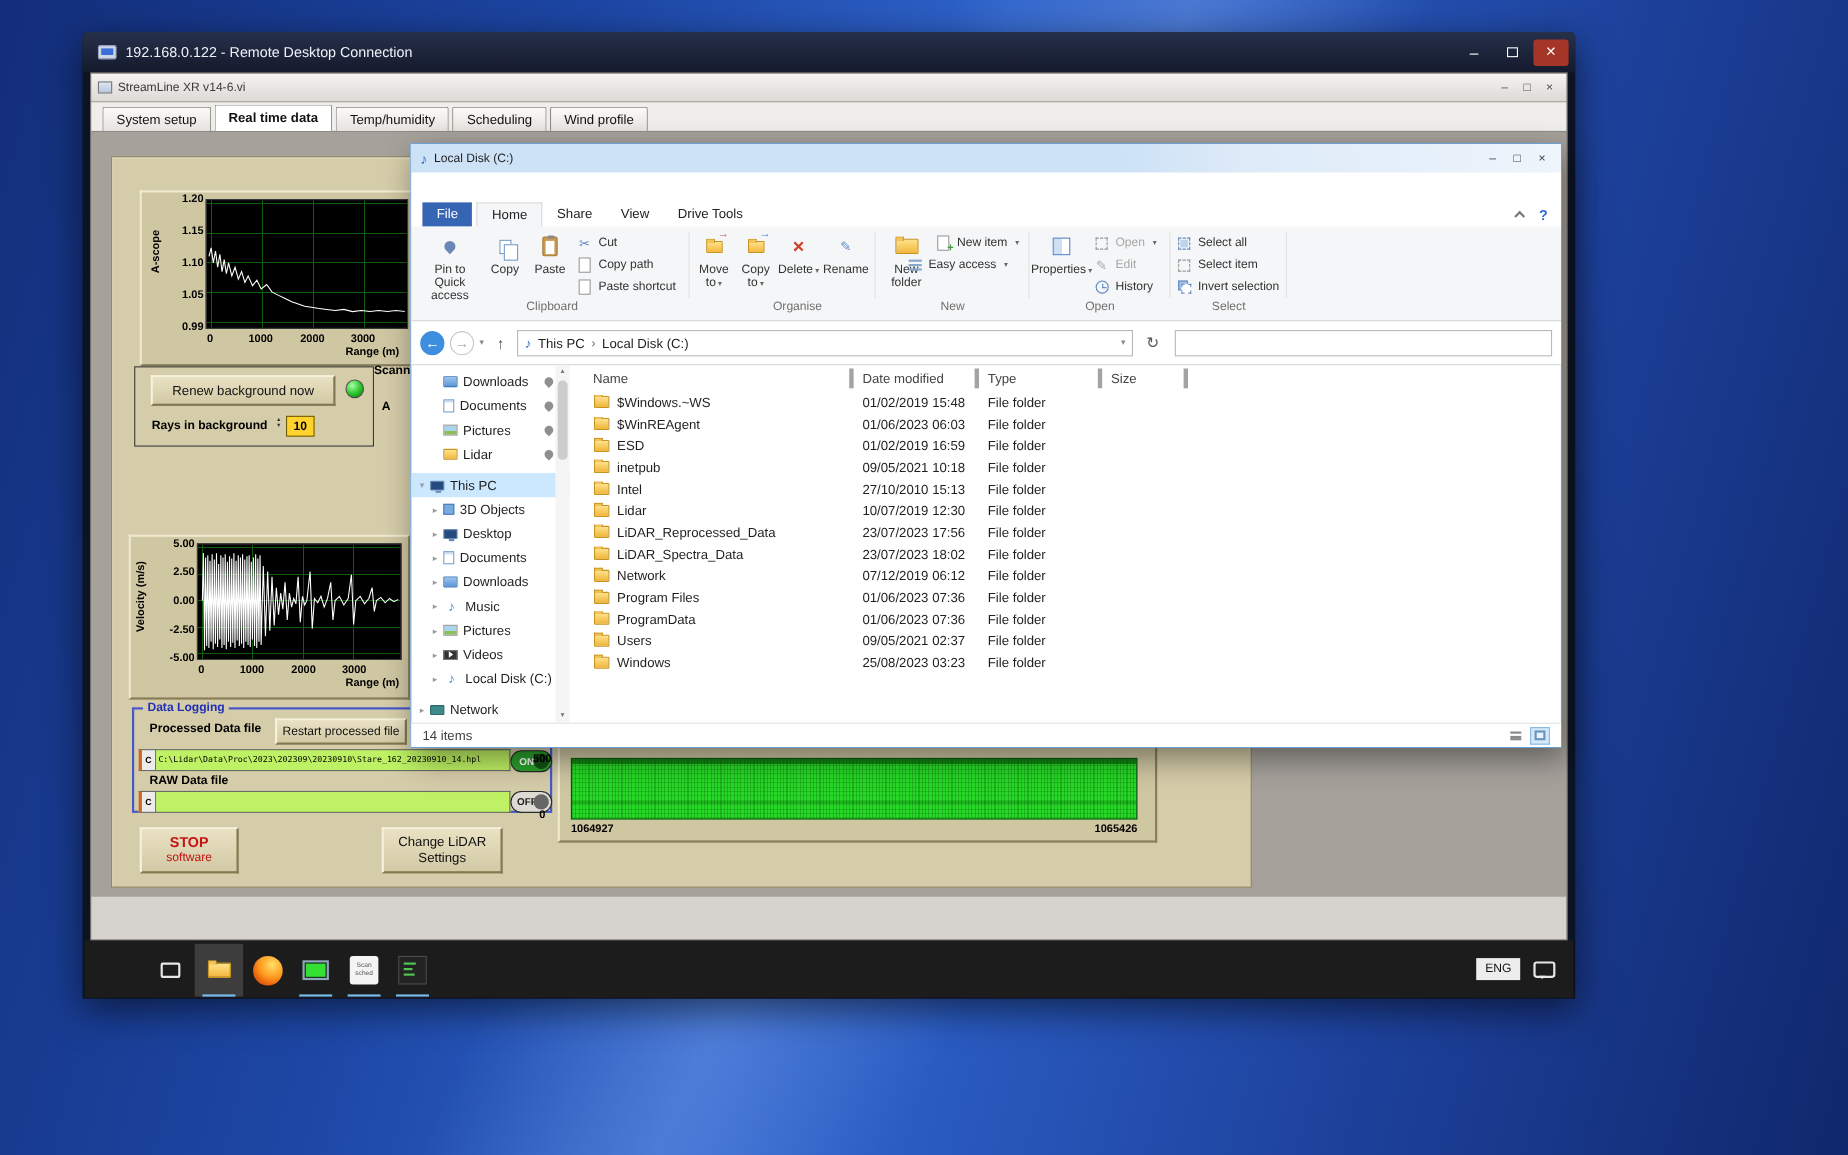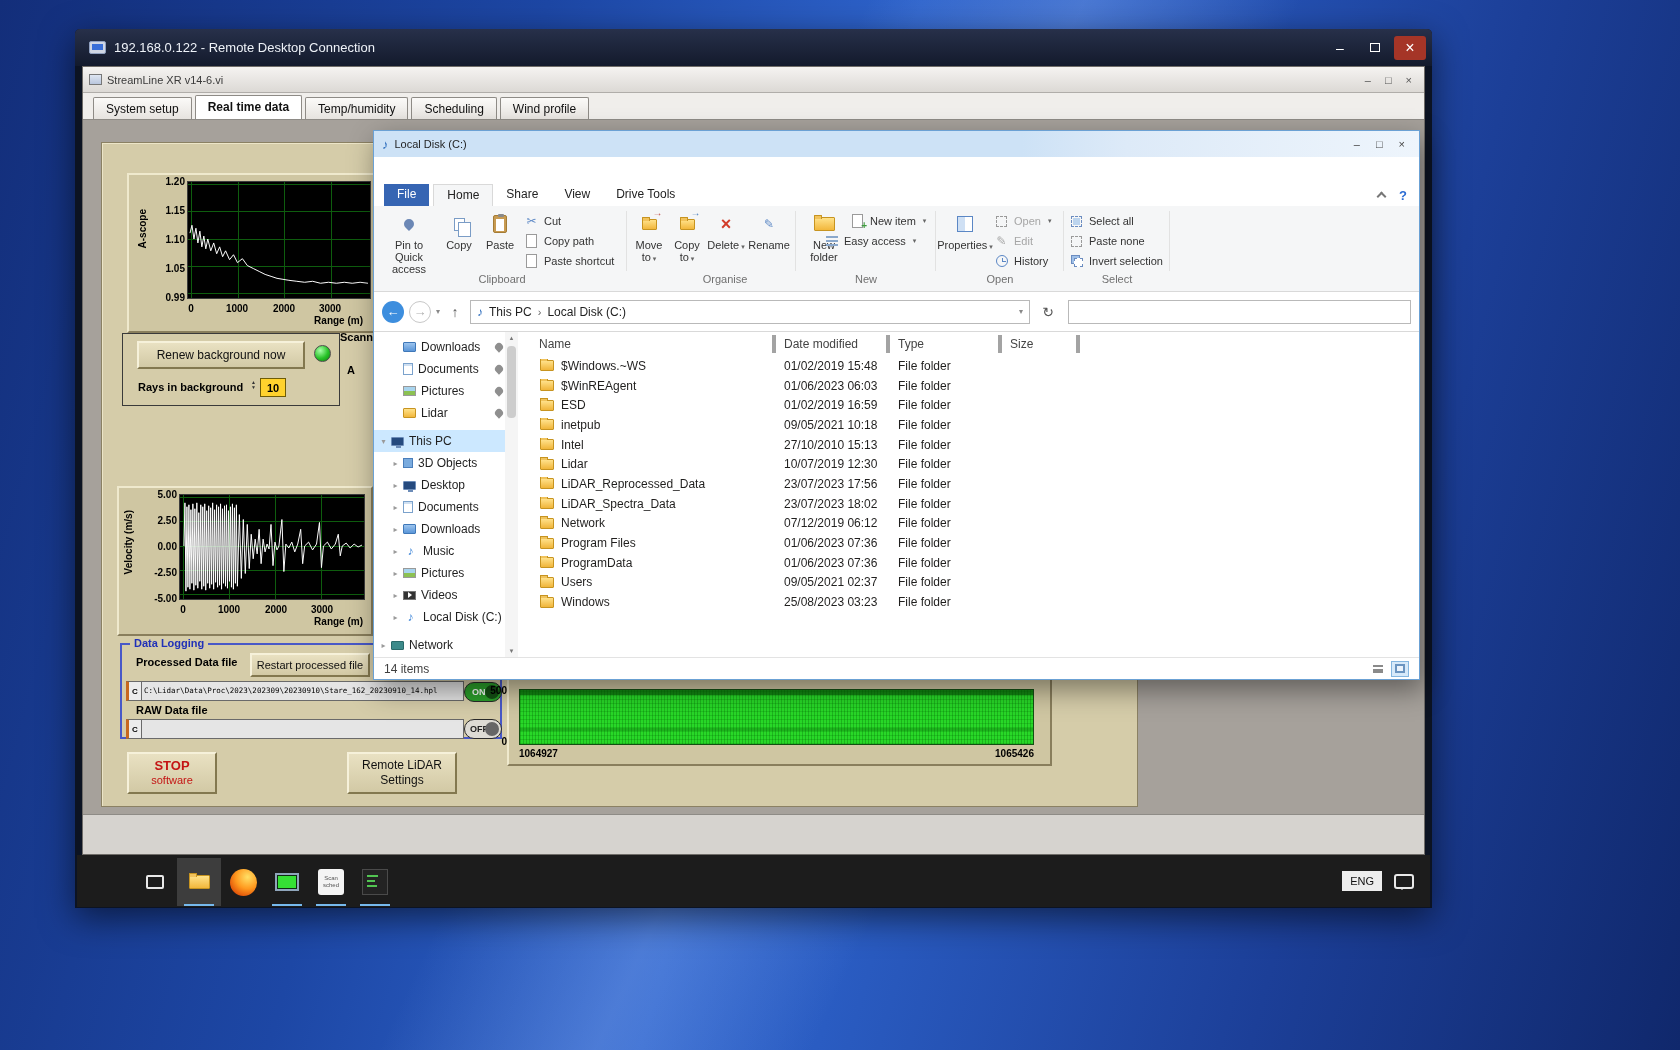--- a/index.html
+++ b/index.html
@@ -52,37 +52,37 @@
 .vel .lv-yticks{left:20px;top:1px;width:38px;height:115px}
 .vel .lv-ylabel{left:4px;top:22px}
 .vel .lv-xticks{left:60px;top:116px;width:186px}
 .vel .lv-xlabel{right:8px;top:128px}
 .spec{left:405px;top:535px;width:545px;height:88px}
 .spec .lv-plot{left:10px;top:9px;width:515px;height:56px;background-color:#28d828;border:1px solid #135013;
  background-image:repeating-linear-gradient(90deg,rgba(0,90,0,.28) 0 1px,transparent 1px 3px),
  repeating-linear-gradient(0deg,rgba(0,110,0,.22) 0 1px,transparent 1px 4px),
  linear-gradient(180deg,rgba(0,70,0,.55) 0 5px,transparent 5px),
  linear-gradient(180deg,transparent 0 38px,rgba(0,90,0,.3) 38px 41px,transparent 41px)}
-.spec-yticks{position:absolute;left:-30px;top:5px;width:28px;height:62px;display:flex;flex-direction:column;justify-content:space-between;align-items:flex-end;font-size:10px;font-weight:bold;color:#000}
+.spec-yticks{position:absolute;left:-30px;top:5px;width:28px;height:62px;display:flex;flex-direction:column;justify-content:space-between;align-items:center;font-size:10px;font-weight:bold;color:#000}
 .spec-xticks{position:absolute;left:10px;top:68px;width:515px;display:flex;justify-content:space-between;font-size:10px;font-weight:bold;color:#000}
 .lv-box{position:absolute;border:1px solid #3a3a3a}
 .bgbox{left:20px;top:190px;width:218px;height:73px}
 .snrbox{left:20px;top:266px;width:218px;height:44px}
 .lv-btn{position:absolute;background:linear-gradient(#e9e1c2,#d2c9a5);border:2px solid;border-color:#f6f1da #83784f #83784f #f6f1da;font-size:12px;color:#111;display:flex;align-items:center;justify-content:center;text-align:center}
 .renew{left:14px;top:7px;width:168px;height:28px}
 .led{position:absolute;left:191px;top:11px;width:17px;height:17px;border-radius:50%;background:radial-gradient(circle at 35% 30%,#a8ffa8,#27c227 55%,#0c7e0c);border:1px solid #4c4c4c}
 .lv-label{position:absolute;font-size:11px;font-weight:bold;color:#000;white-space:nowrap}
 .lv-num{position:absolute;background:#ffd22d;border:1px solid #6e5c07;font-size:11px;font-weight:bold;color:#000;display:flex;align-items:center;justify-content:center}
 .spin{position:absolute;width:9px;display:flex;flex-direction:column;align-items:center;font-size:5px;color:#333;line-height:5px}
 .dlog{position:absolute;left:18px;top:500px;width:382px;height:96px;border:2px solid #4858c8}
 .dlog-title{position:absolute;left:8px;top:-8px;background:#d5cca9;padding:0 4px;font-size:11px;font-weight:bold;color:#2030b8}
 .restart{left:128px;top:8px;width:120px;height:24px;font-size:11px}
 .pathrow{position:absolute;left:4px;height:20px;display:flex}
 .drive-cell{width:16px;height:20px;background:#ececec;border:1px solid #6a6a6a;border-left:3px solid #c8681e;font-size:8px;font-weight:bold;display:flex;align-items:center;justify-content:center;color:#000}
-.path-field{width:322px;height:20px;background:#e5e5e5;border:1px solid #6a6a6a;border-left:none;font-family:"DejaVu Sans Mono",monospace;font-size:7.5px;line-height:18px;color:#000;overflow:hidden;white-space:nowrap;padding:0 2px}
+.path-field{width:322px;height:20px;background:#bef264;border:1px solid #6a6a6a;border-left:none;font-family:"DejaVu Sans Mono",monospace;font-size:7.5px;line-height:18px;color:#000;overflow:hidden;white-space:nowrap;padding:0 2px}
 .toggle{position:absolute;left:342px;width:38px;height:20px;border-radius:10px;font-size:9px;font-weight:bold;display:flex;align-items:center;border:1px solid #2a2a2a}
 .toggle .knob{position:absolute;right:2px;top:2px;width:14px;height:14px;border-radius:50%}
 .ton{top:37px;background:#2ba02b;color:#fff;padding-left:7px}
 .ton .knob{background:#145014}
 .toff{top:74px;background:#dddbd4;color:#222;padding-left:5px}
 .toff .knob{background:#666}
 .stopbtn{left:25px;top:609px;width:90px;height:42px;flex-direction:column;line-height:15px}
 .stopbtn .l1{font-size:13px;font-weight:bold;color:#c41414}
 .stopbtn .l2{font-size:11px;color:#c41414}
 .chgbtn{left:245px;top:609px;width:110px;height:42px;flex-direction:column;font-size:12px;line-height:15px;color:#111}
@@ -374,21 +374,21 @@
             <span>OFF</span>
             <span class="knob"></span>
           </div>
         </div>
 
         <div class="lv-btn stopbtn">
           <span class="l1">STOP</span>
           <span class="l2">software</span>
         </div>
         <div class="lv-btn chgbtn">
-          <span>Remote LiDAR</span>
+          <span>Change LiDAR</span>
           <span>Settings</span>
         </div>
 
         <div class="lv-frame spec">
           <div class="spec-yticks">
 
           <span>500</span>
               <span>0</span>
             </div>
           <div class="lv-plot"></div>
@@ -583,21 +583,21 @@
       <div class="rsm" style="left:695px;top:6px">
         <span class="is">
             <span class="sq-ic fill"></span>
           </span>
         <span>Select all</span>
       </div>
       <div class="rsm" style="left:695px;top:26px">
         <span class="is">
             <span class="sq-ic gray"></span>
           </span>
-        <span>Paste none</span>
+        <span>Select item</span>
       </div>
       <div class="rsm" style="left:695px;top:46px">
         <span class="is">
             <span class="inv-ic"></span>
           </span>
         <span>Invert selection</span>
       </div>
       <div class="rglabel" style="left:695px;width:96px">Select</div>
       <div class="rdiv" style="left:795px"></div>
     </div>

